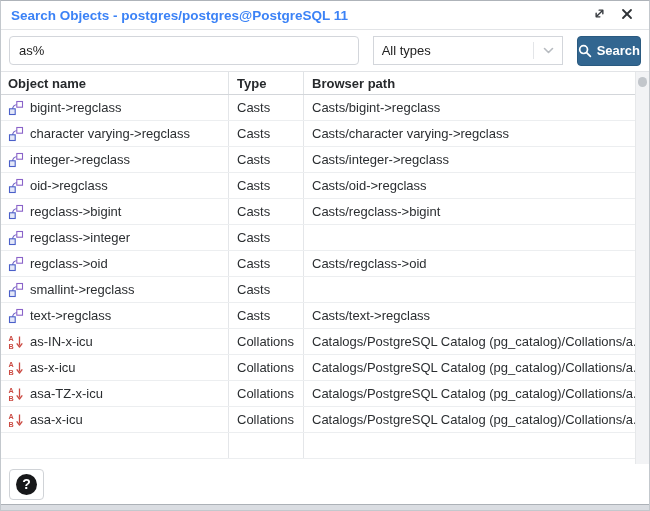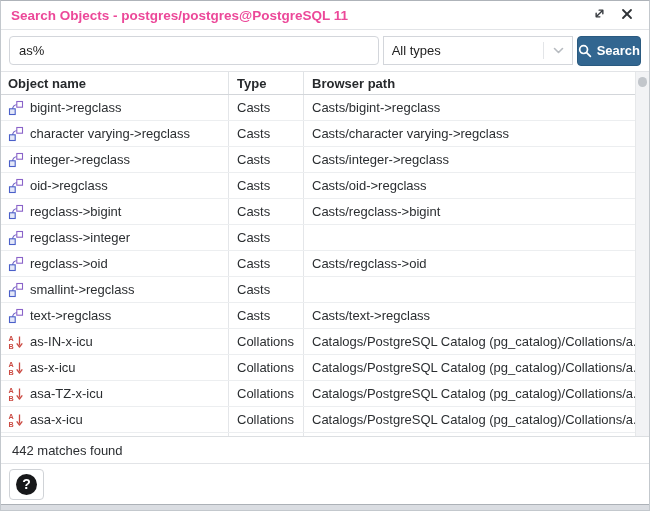--- a/index.html
+++ b/index.html
@@ -17,31 +17,31 @@
     border-top-color: #aeb3b9;
     display: flex; flex-direction: column;
   }
   
   .titlebar {
     flex: 0 0 29px;
     display: flex; align-items: center;
     padding: 0 12px 0 10px;
     border-bottom: 1px solid #e2e4e7;
   }
-  .title { flex: 1; font-size: 13.5px; font-weight: 600; color: #ec4899; }
+  .title { flex: 1; font-size: 13.5px; font-weight: 600; color: #3b82f6; }
   .win-btn {
     display: flex; align-items: center; justify-content: center;
     width: 20px; height: 20px; cursor: pointer;
   }
   .win-btn + .win-btn { margin-left: 8px; }
   
   .toolbar {
     flex: 0 0 41px;
     display: flex; align-items: center;
-    padding: 0 8px; gap: 4px;
+    padding: 0 8px; gap: 14px;
   }
   .search-input {
     flex: 1; height: 29px;
     border: 1px solid #d3d6db; border-radius: 4px;
     padding: 0 9px; font-size: 13px; color: #222;
     font-family: "Liberation Sans", sans-serif;
     outline: none; background: #fff;
   }
   .type-select {
     flex: 0 0 190px; height: 29px;
@@ -392,23 +392,20 @@
           <div class="gcol-type"></div>
           <div class="gcol-path"></div>
         </div>
       </div>
     </div>
     <div class="vscrollbar">
       <div class="vscroll-thumb"></div>
     </div>
   </div>
 
-  <div class="statusbar">
-    <span>442 matches found</span>
-  </div>
 
   <div class="footer">
     <button class="help-btn">
       <span class="help-circle">?</span>
     </button>
   </div>
 
   <div class="bottom-strip"></div>
 
 </div>

